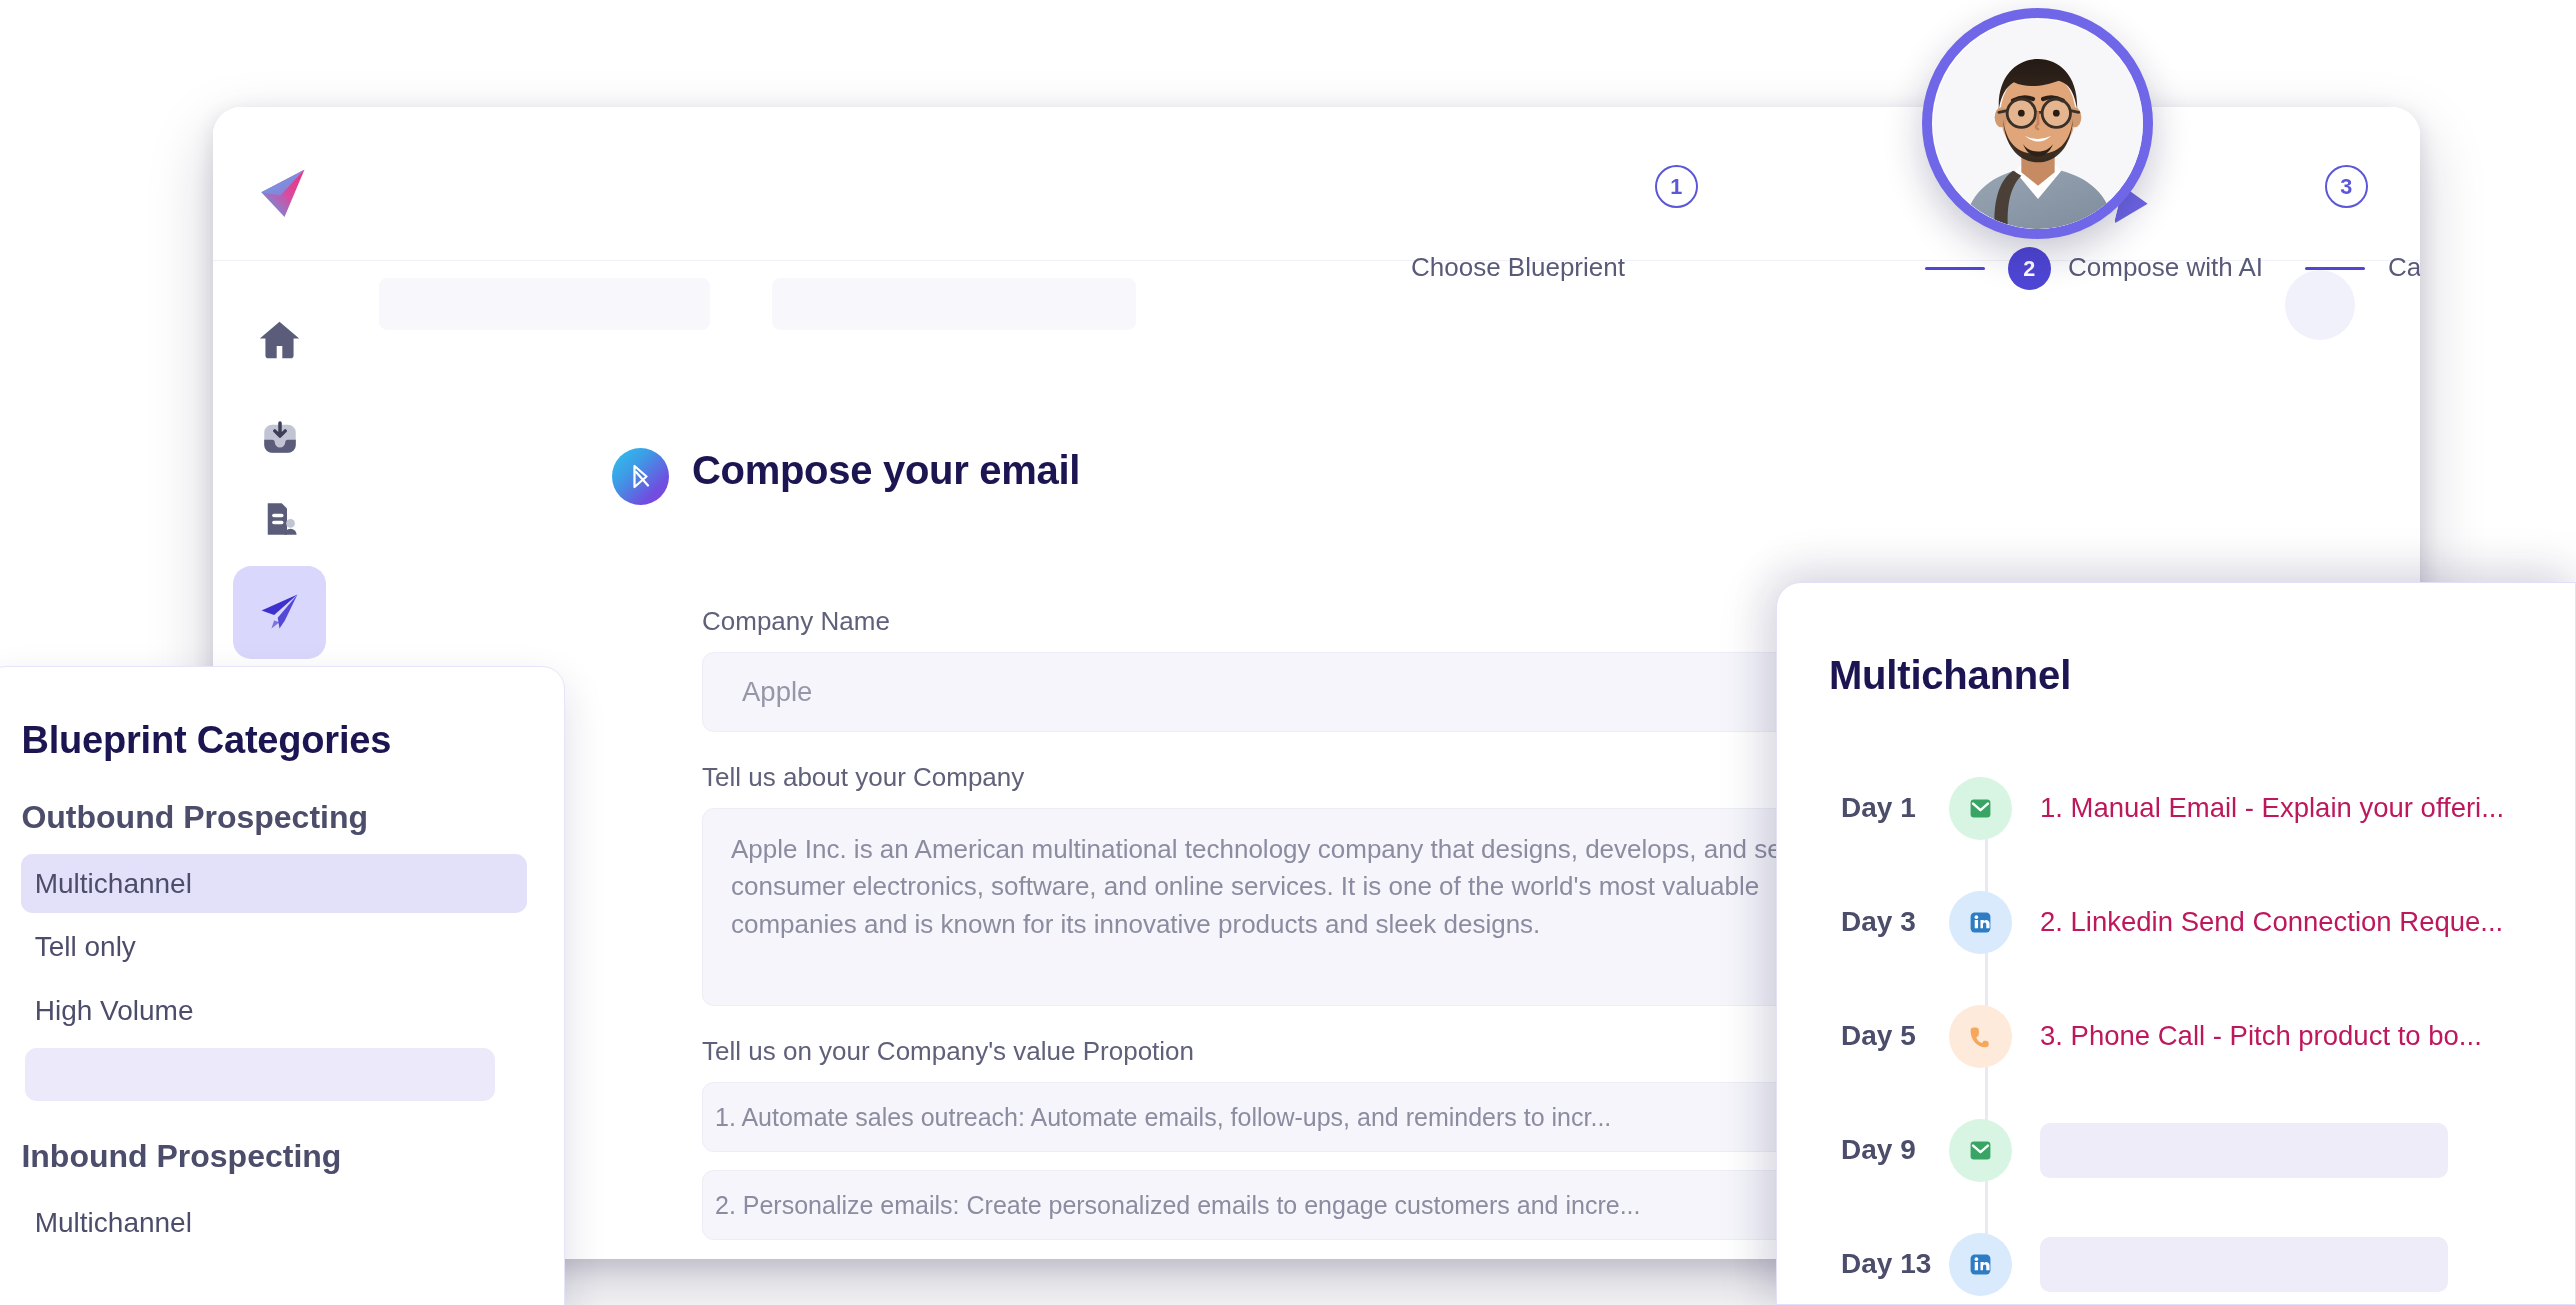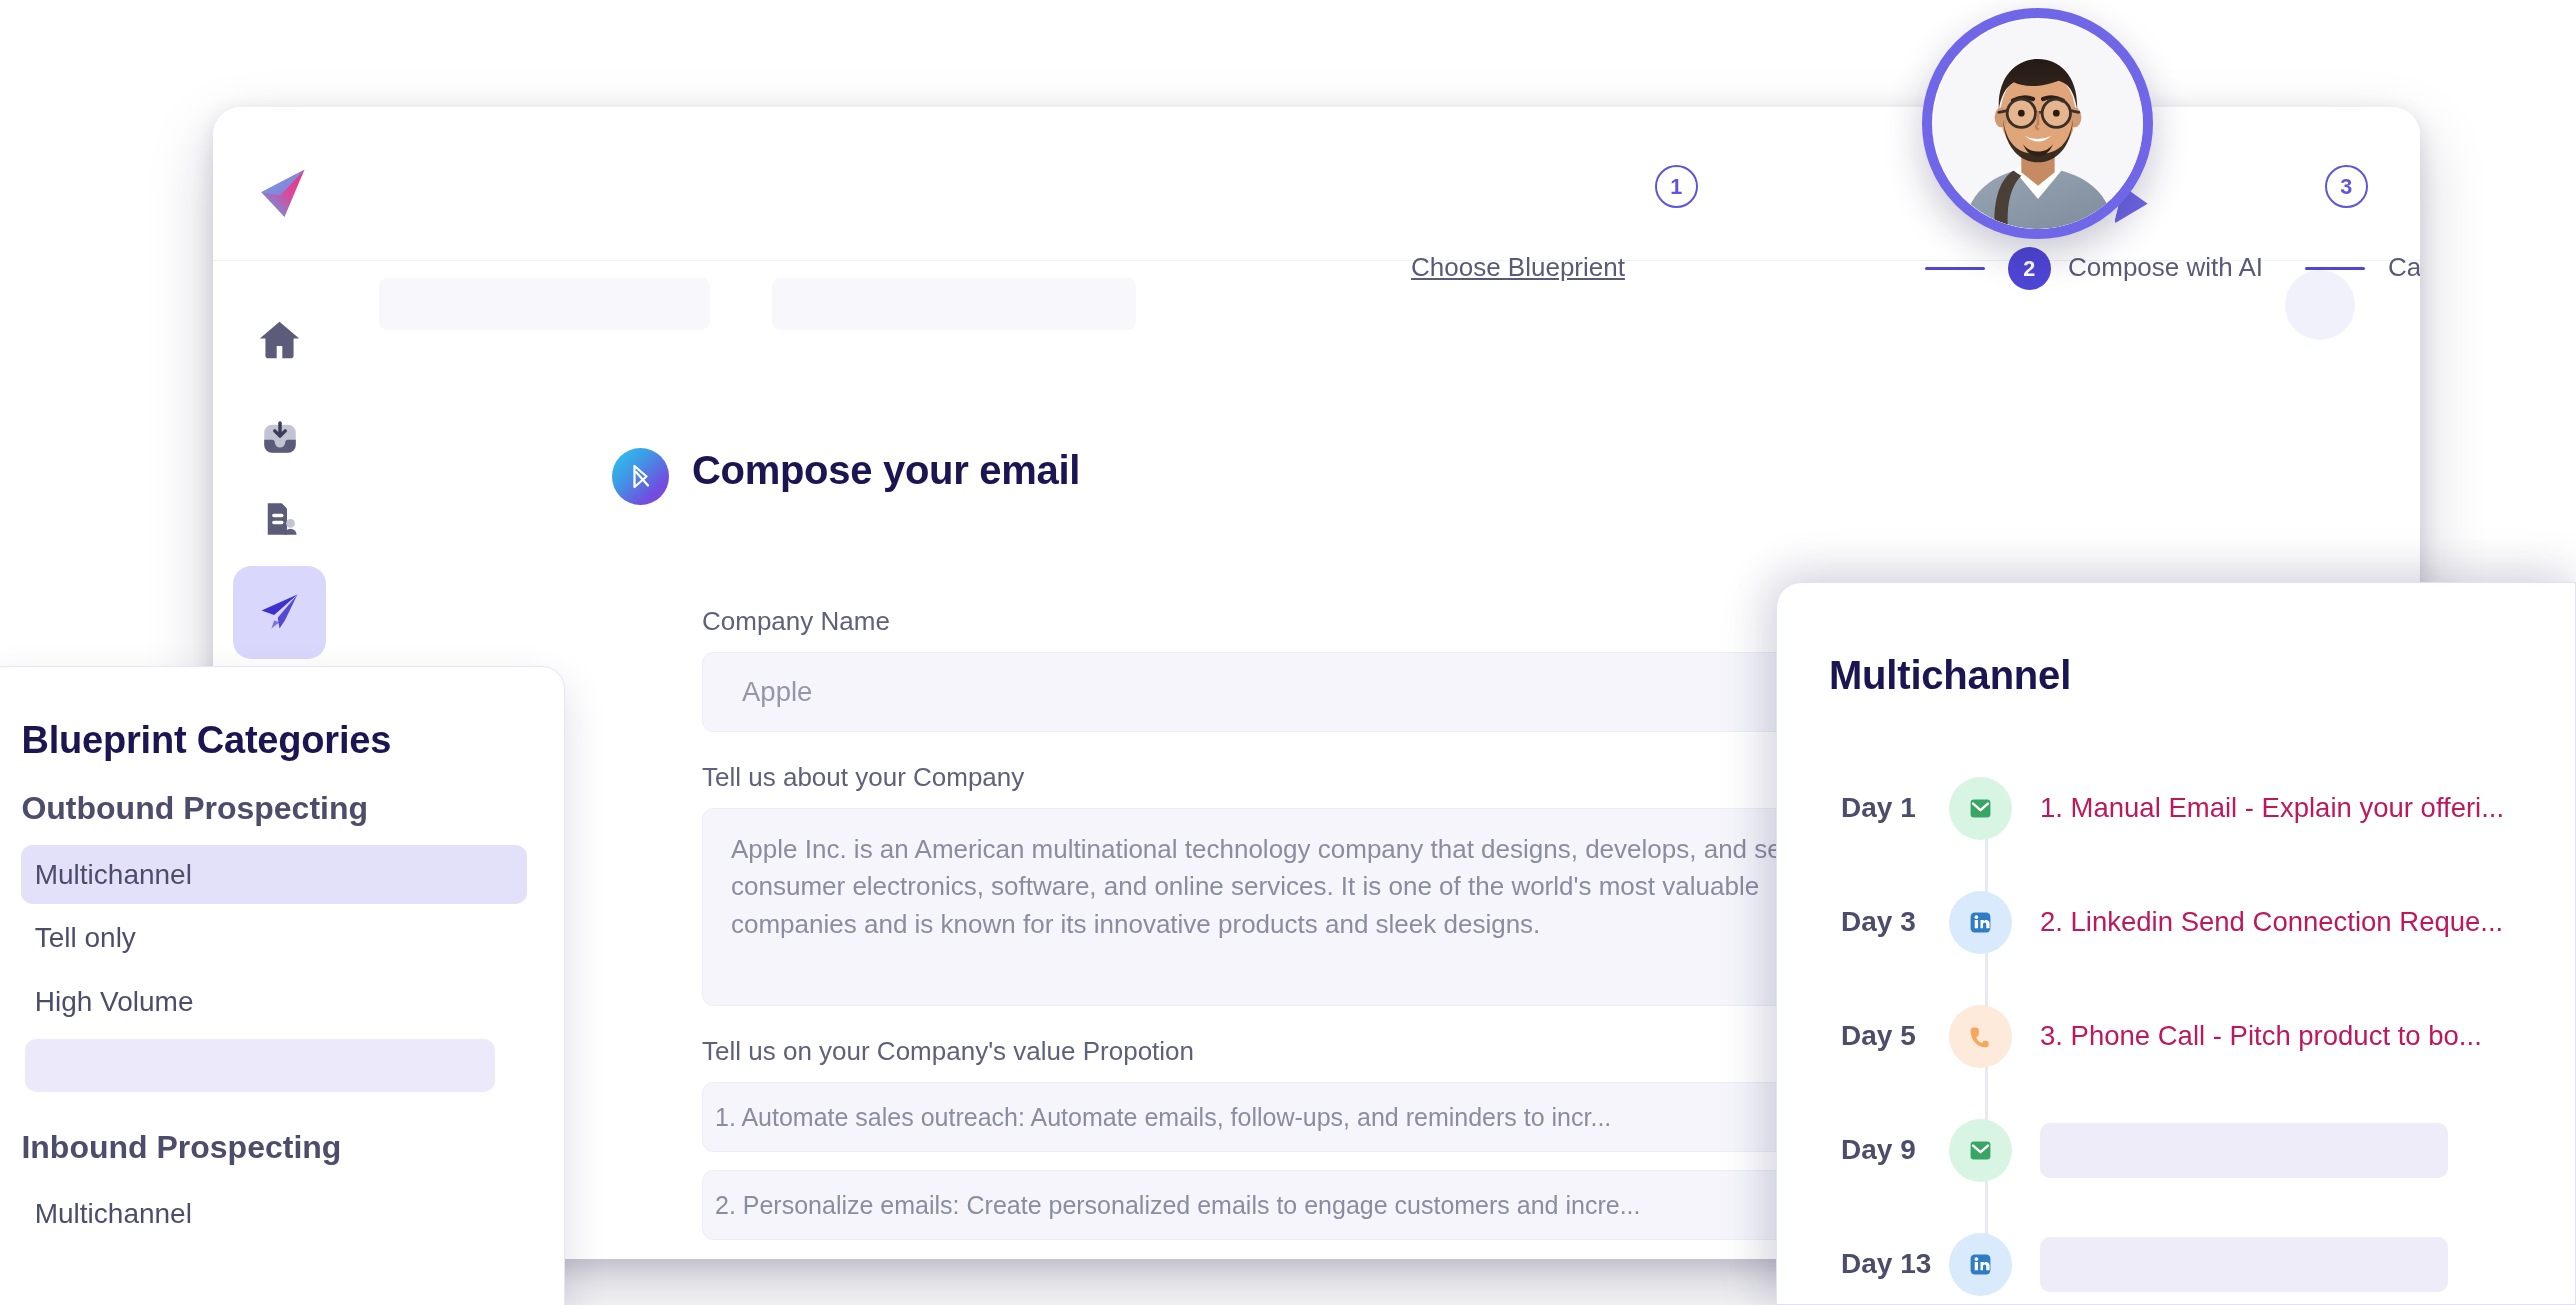--- a/index.html
+++ b/index.html
@@ -65,21 +65,21 @@
   }
   .step-circle.hollow { border: 2.1px solid #5b57d8; color:#5b57d8; background:#fff; }
   .step-circle.filled { background:#4f46d6; color:#fff; }
   .c1 { left: 244px; top: 0px; }
   .c2 { left: 597px; top: 82px; }
   .c3 { left: 914px; top: 0px; }
   .step-label {
     position:absolute; top: 87px;
     font-size: 26px; color:#595a79; white-space: nowrap;
   }
-  .l1 { left: 0px; text-decoration: underline; }
+  .l1 { left: 0px; }
   .l2 { left: 657px; }
   .l3 { left: 977px; }
   .step-line {
     position:absolute; top: 102px; height: 2.5px; background:#4f46d6; border-radius:1.7px;
   }
   .ln1 { left: 514px; width: 60px; }
   .ln2 { left: 894px; width: 60px; }
 
   
   .page-head { position:absolute; left: 399px; top: 341px; display:flex; align-items:flex-start; gap:23px; }
@@ -114,21 +114,21 @@
   
   .bp-card {
     position:absolute; left: -16.6px; top: 666px;
     width: 582px; height: 699px;
     background:#ffffff; border-radius: 23px;
     border: 1.7px solid #e6e4fa;
     box-shadow: 0 18.3px 43px rgba(30,25,80,0.14);
     padding: 52px 37px 0 37px;
     overflow:hidden;
   }
-  .bp-title { font-size: 38px; font-weight: 800; color:#1b1552; letter-spacing:-0.2px; margin-bottom: 28px; }
+  .bp-title { font-size: 38px; font-weight: 800; color:#1b1552; letter-spacing:-0.2px; margin-bottom: 37px; }
   .bp-group { font-size: 32px; font-weight: 800; color:#4c4d6b; margin-bottom: 18.3px; }
   .bp-item {
     font-size: 28px; color:#4c4d6b; padding: 13.3px 13.3px;
     border-radius: 11.6px; margin-bottom: 5px;
   }
   .bp-item.active { background:#e3e1fa; }
   .bp-skel { height: 53px; background:#eceafa; border-radius: 11.6px; margin: 8.3px 0 37px 3.3px; width: 93%; }
   .bp-group.second { }
 
   

